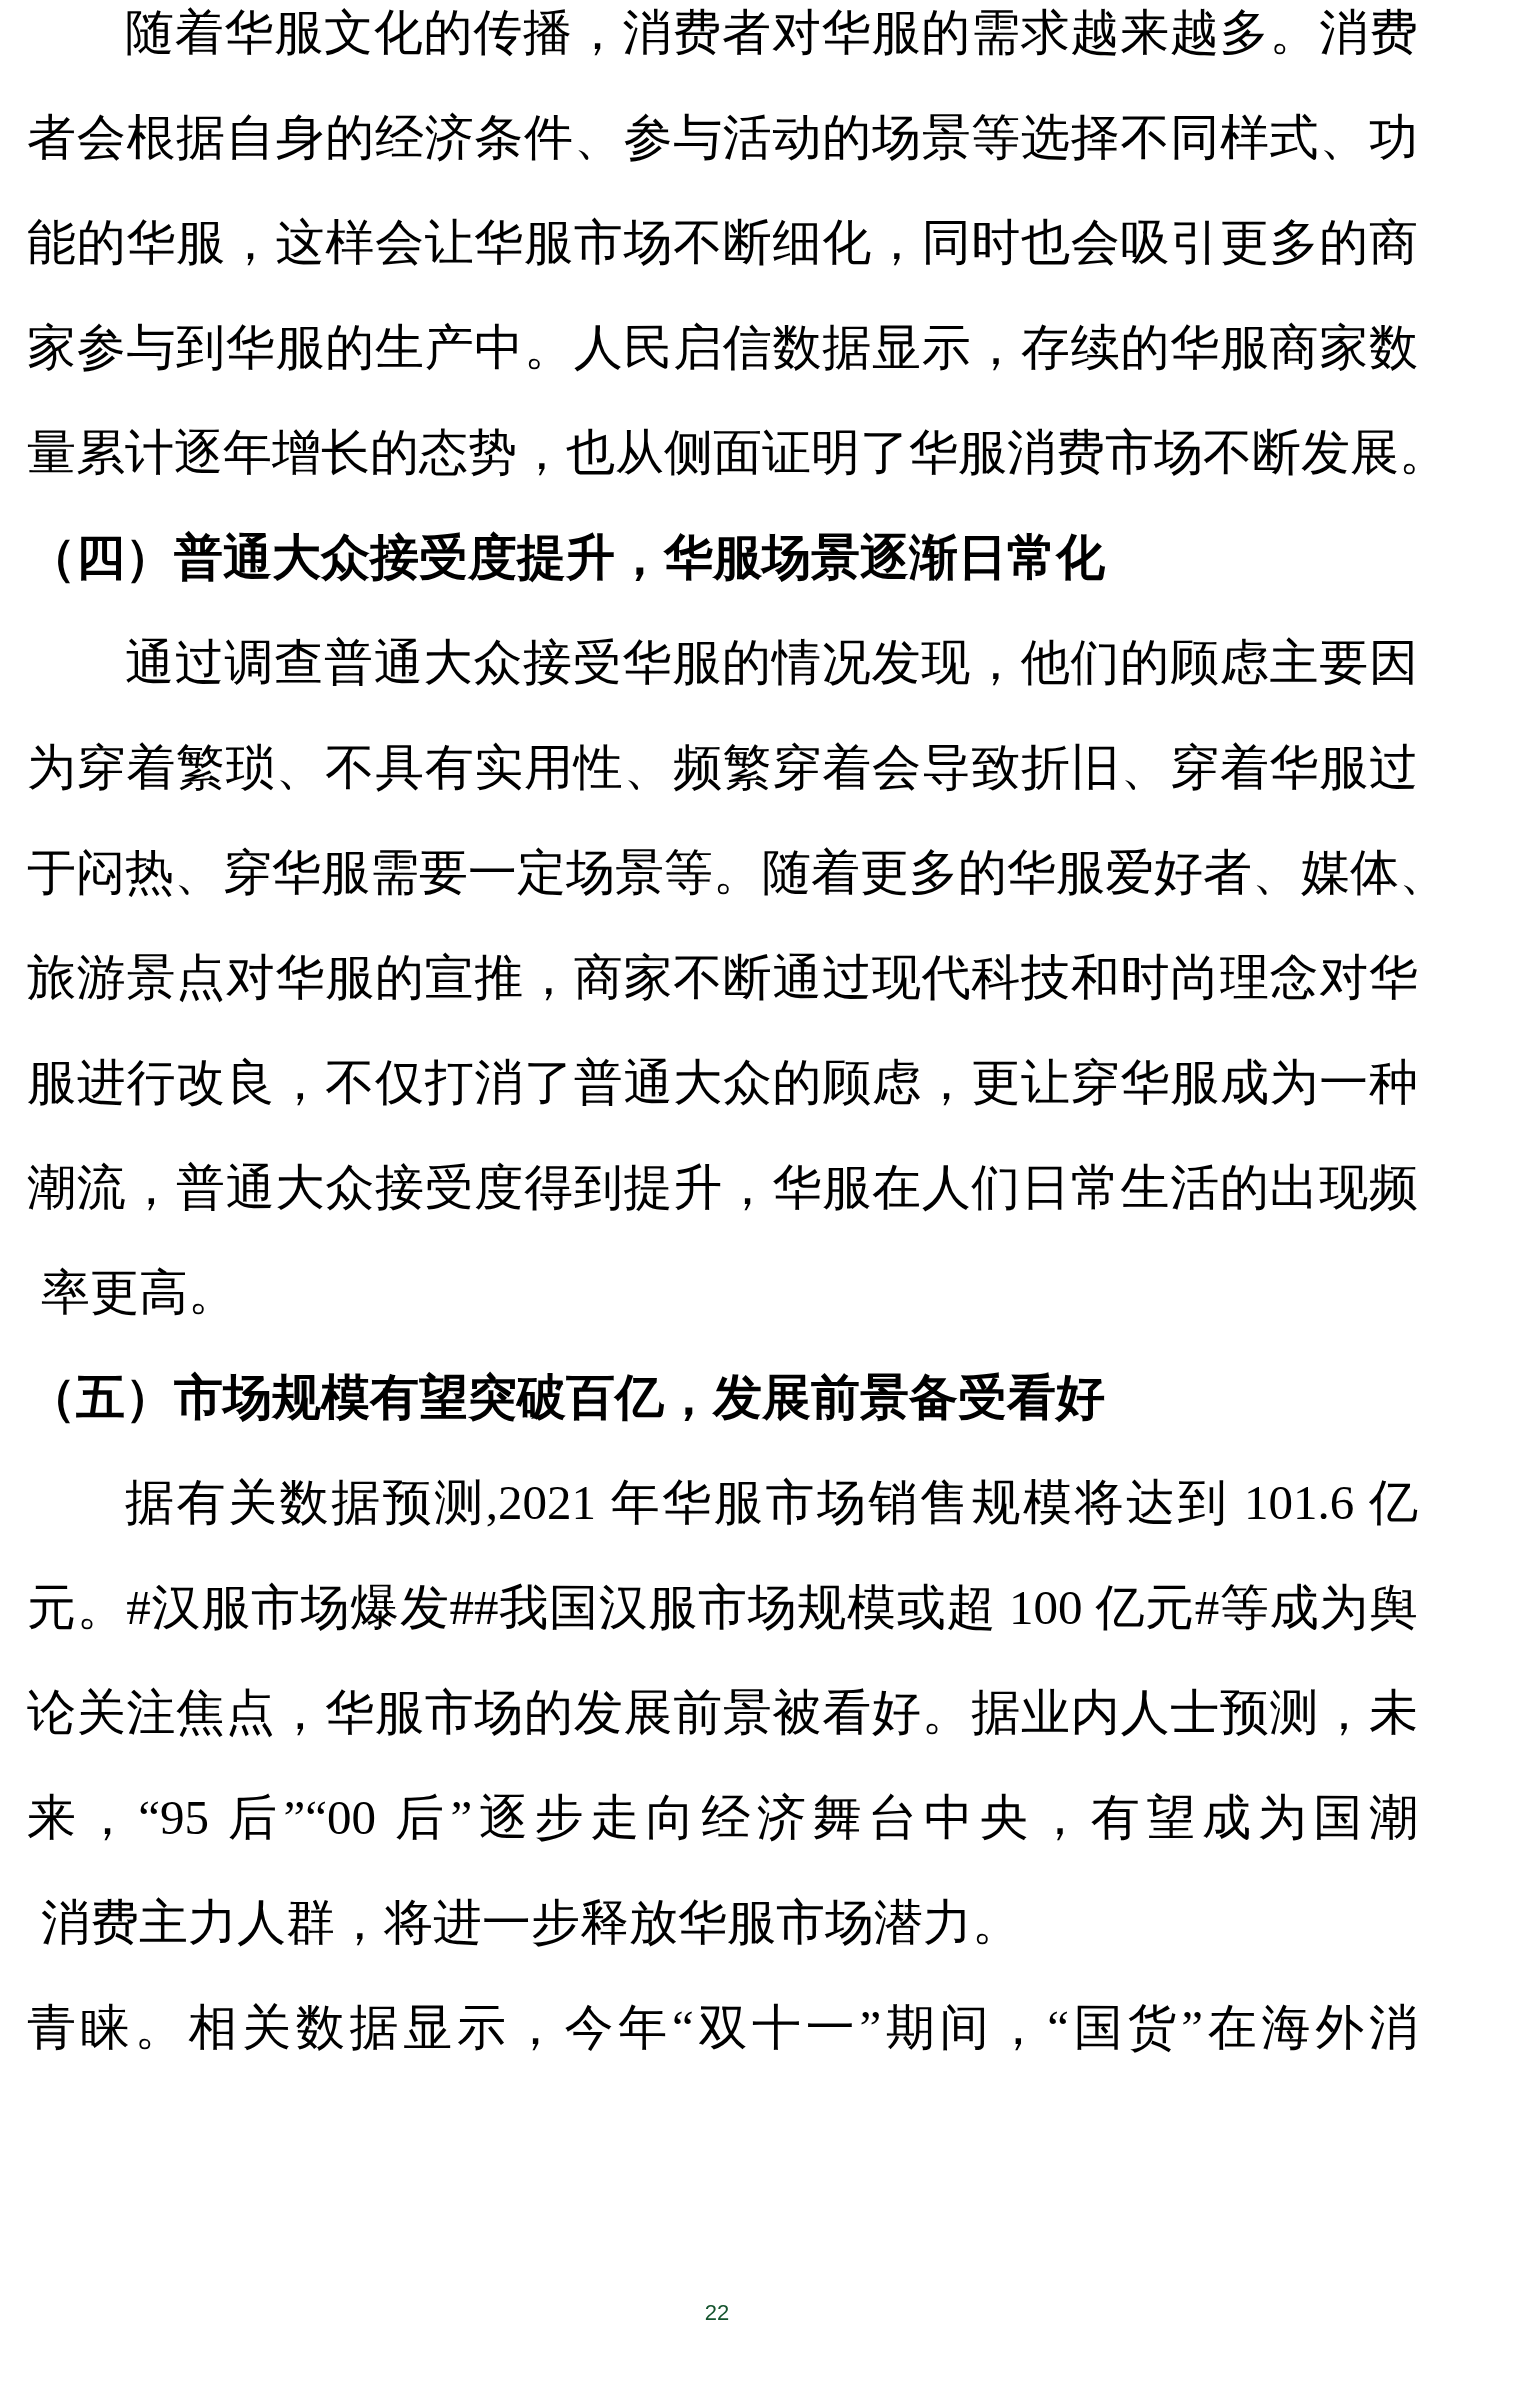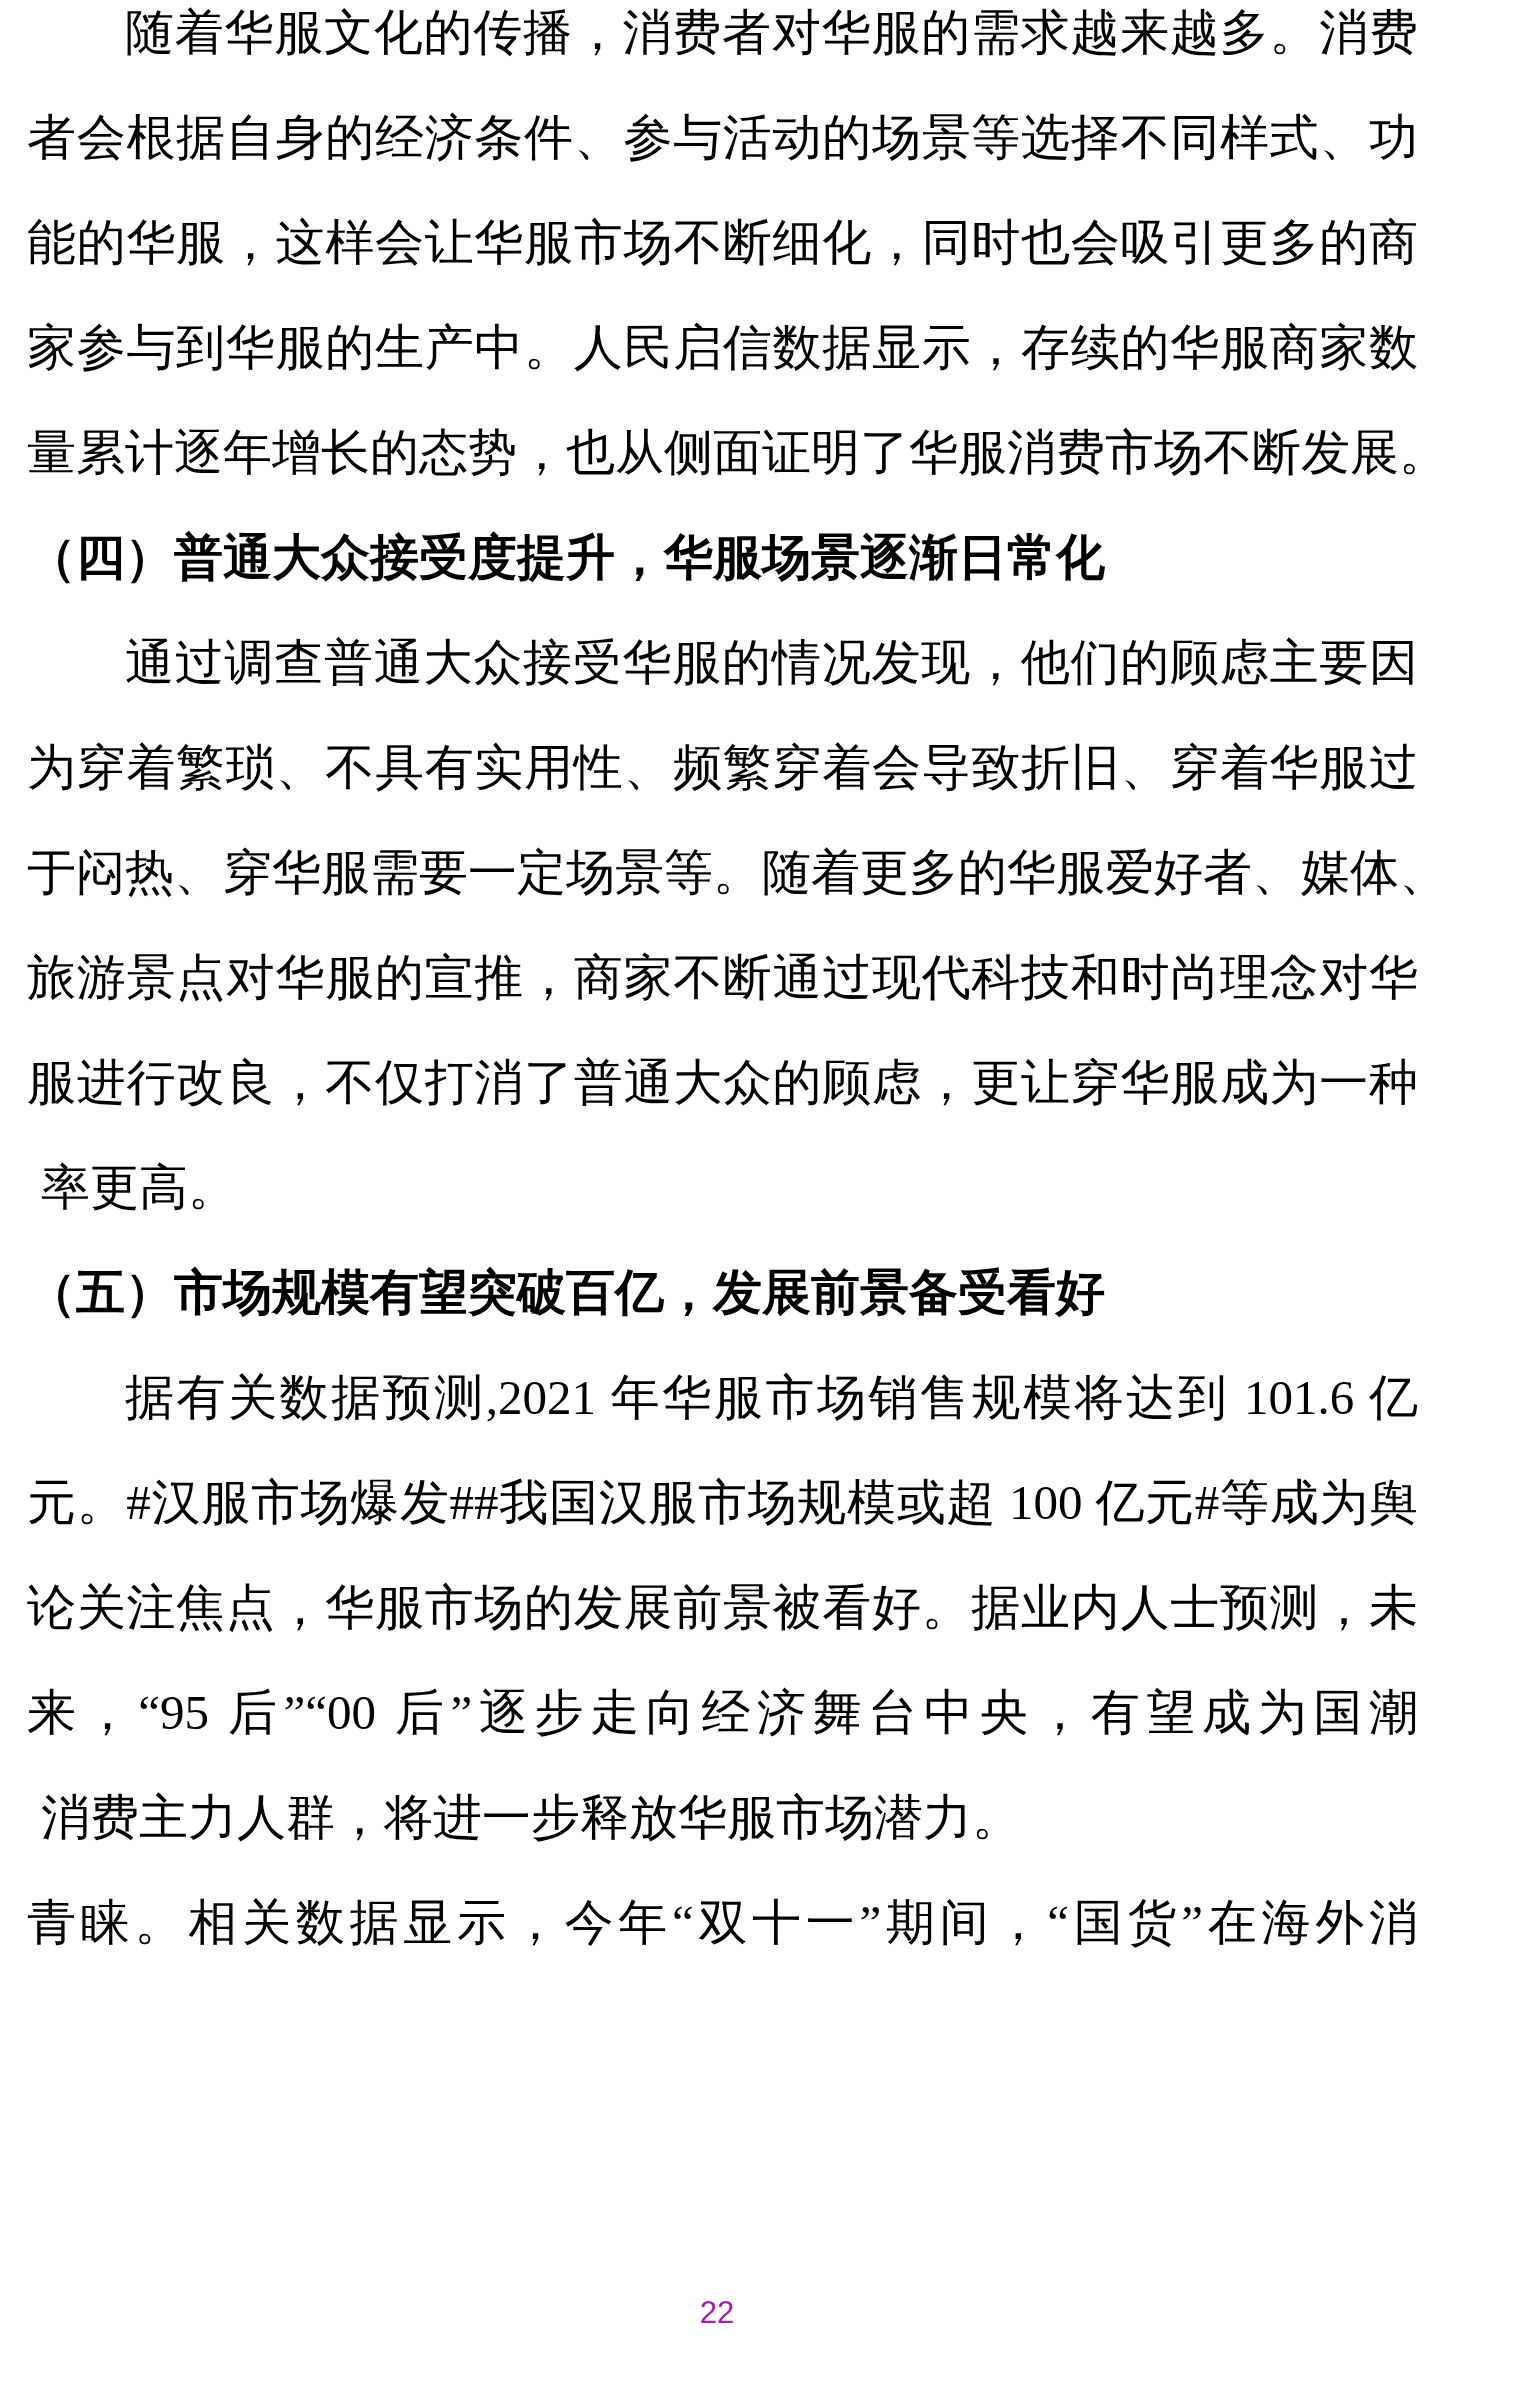--- a/index.html
+++ b/index.html
@@ -49,42 +49,43 @@
     font-weight: bold;
     text-align: right;
     text-align-last: left;
   }
   .page-number {
     position: absolute;
     top: 2315px;
     left: 0;
     width: 1434px;
     text-align: center;
-    font-size: 31px;
+    font-size: 22px;
     line-height: 35px;
     font-family: "Liberation Sans", sans-serif;
-    color: #a21caf;
+    color: #14532d;
   }
 </style>
 </head>
 <body>
 
 <div class="doc-page">
   <div class="content">
     <div class="line indent">随着华服文化的传播，消费者对华服的需求越来越多。消费</div>
     <div class="line">者会根据自身的经济条件、参与活动的场景等选择不同样式、功</div>
     <div class="line">能的华服，这样会让华服市场不断细化，同时也会吸引更多的商</div>
     <div class="line">家参与到华服的生产中。人民启信数据显示，存续的华服商家数</div>
     <div class="line">量累计逐年增长的态势，也从侧面证明了华服消费市场不断发展。</div>
     <div class="line heading">（四）普通大众接受度提升，华服场景逐渐日常化</div>
     <div class="line indent">通过调查普通大众接受华服的情况发现，他们的顾虑主要因</div>
     <div class="line">为穿着繁琐、不具有实用性、频繁穿着会导致折旧、穿着华服过</div>
     <div class="line">于闷热、穿华服需要一定场景等。随着更多的华服爱好者、媒体、</div>
     <div class="line">旅游景点对华服的宣推，商家不断通过现代科技和时尚理念对华</div>
     <div class="line">服进行改良，不仅打消了普通大众的顾虑，更让穿华服成为一种</div>
+    <div class="line">潮流，普通大众接受度得到提升，华服在人们日常生活的出现频</div>
     <div class="line short">率更高。</div>
     <div class="line heading">（五）市场规模有望突破百亿，发展前景备受看好</div>
     <div class="line indent">据有关数据预测,2021 年华服市场销售规模将达到 101.6 亿</div>
     <div class="line">元。#汉服市场爆发##我国汉服市场规模或超 100 亿元#等成为舆</div>
     <div class="line">论关注焦点，华服市场的发展前景被看好。据业内人士预测，未</div>
     <div class="line">来，“95 后”“00 后”逐步走向经济舞台中央，有望成为国潮</div>
     <div class="line short">消费主力人群，将进一步释放华服市场潜力。</div>
     <div class="line">青睐。相关数据显示，今年“双十一”期间，“国货”在海外消</div>
   </div>
   <div class="page-number">22</div>

